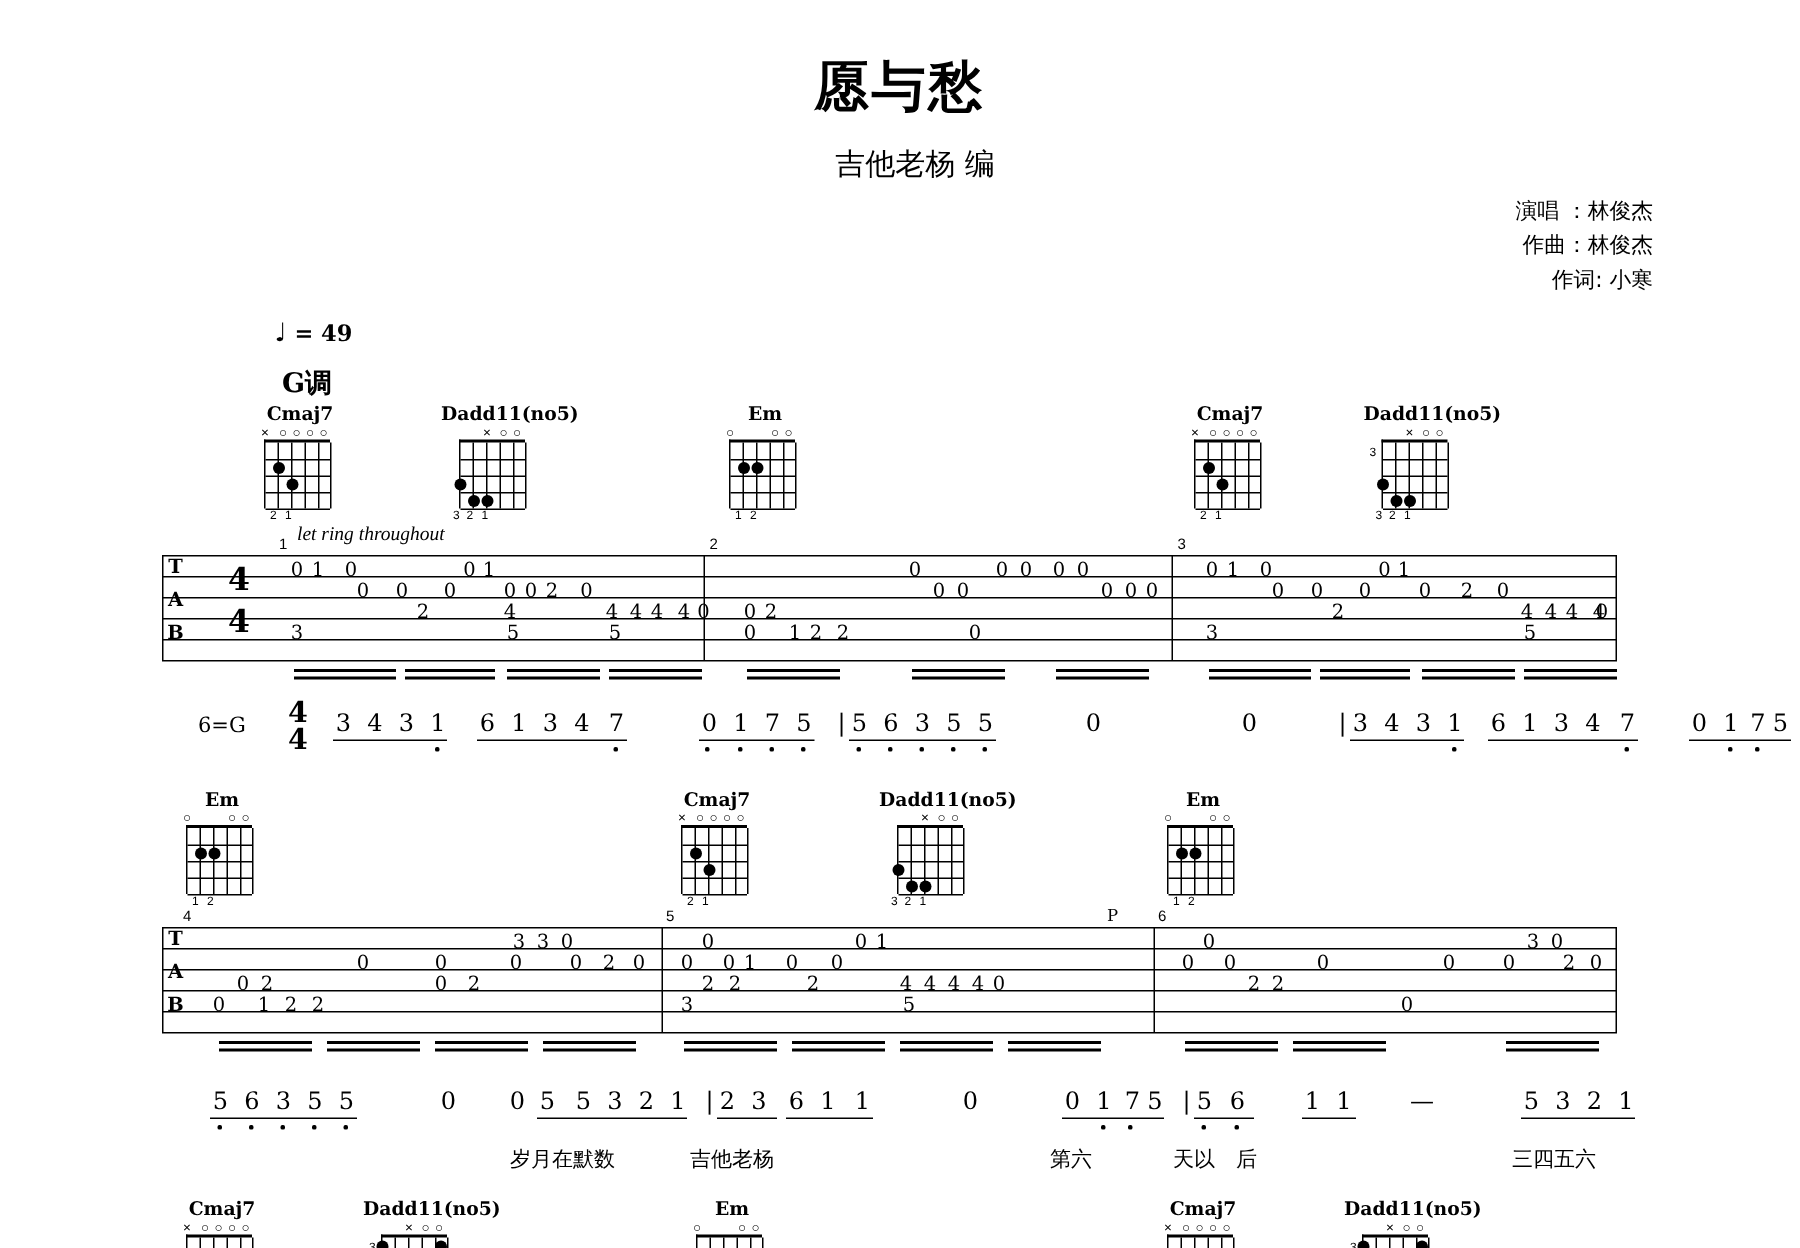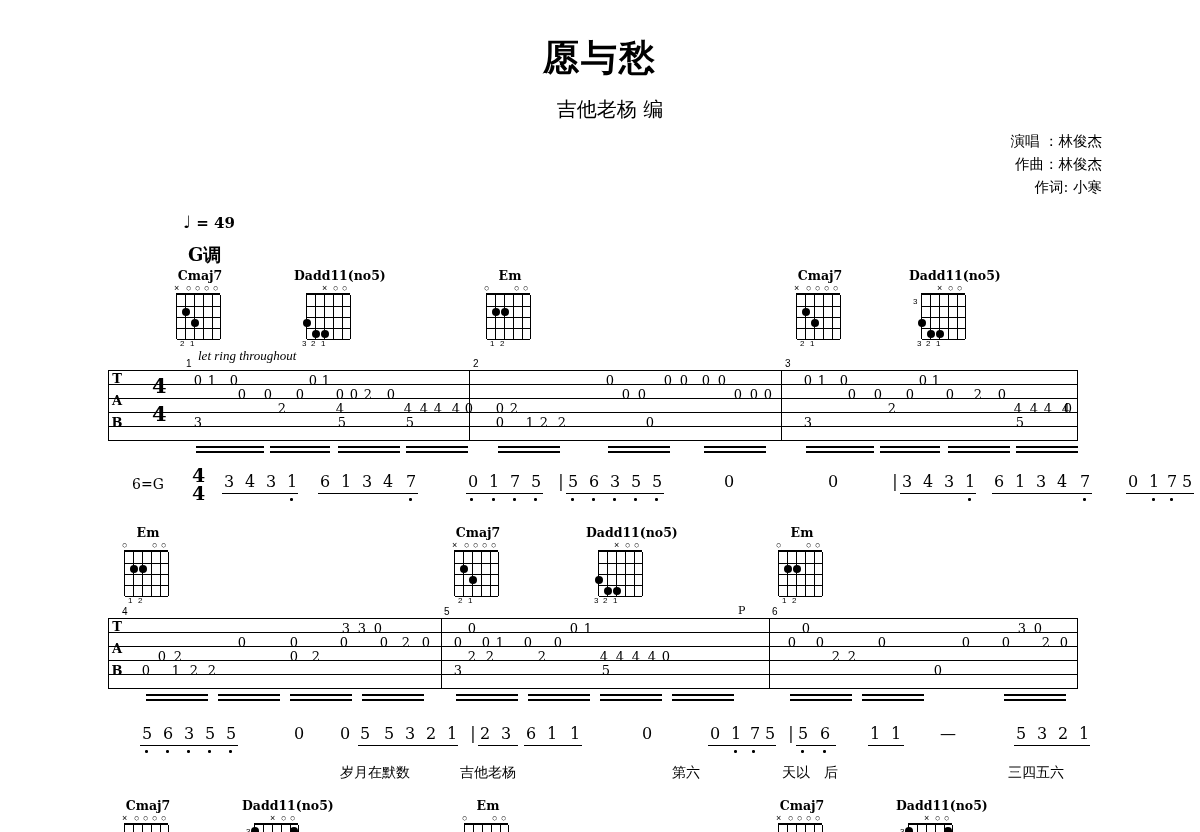--- a/index.html
+++ b/index.html
@@ -724,21 +724,21 @@
       <div class="sdot" style="left:208px;top:28px;"></div>
       <div class="sdot" style="left:229px;top:28px;"></div>
       <div class="sdot" style="left:734px;top:28px;"></div>
       <div class="sdot" style="left:752px;top:28px;"></div>
       <div class="sdot" style="left:801px;top:28px;"></div>
       <div class="sdot" style="left:823px;top:28px;"></div>
     </div>
 
     <div class="lyric" style="left:340px;top:42px;">岁月在默数</div>
     <div class="lyric" style="left:460px;top:42px;">吉他老杨</div>
-    <div class="lyric" style="left:672px;top:42px;">第六</div>
+    <div class="lyric" style="left:700px;top:42px;">第六</div>
     <div class="lyric" style="left:782px;top:42px;">天以　后</div>
     <div class="lyric" style="left:1008px;top:42px;">三四五六</div>
   </div>
 
   <div class="chord" style="left:118px;top:798px;">
     <div class="cname">Cmaj7</div>
     <div class="marks">
       <span style="left:4px;">×</span>
         <span style="left:16px;">○</span>
         <span style="left:25px;">○</span>

